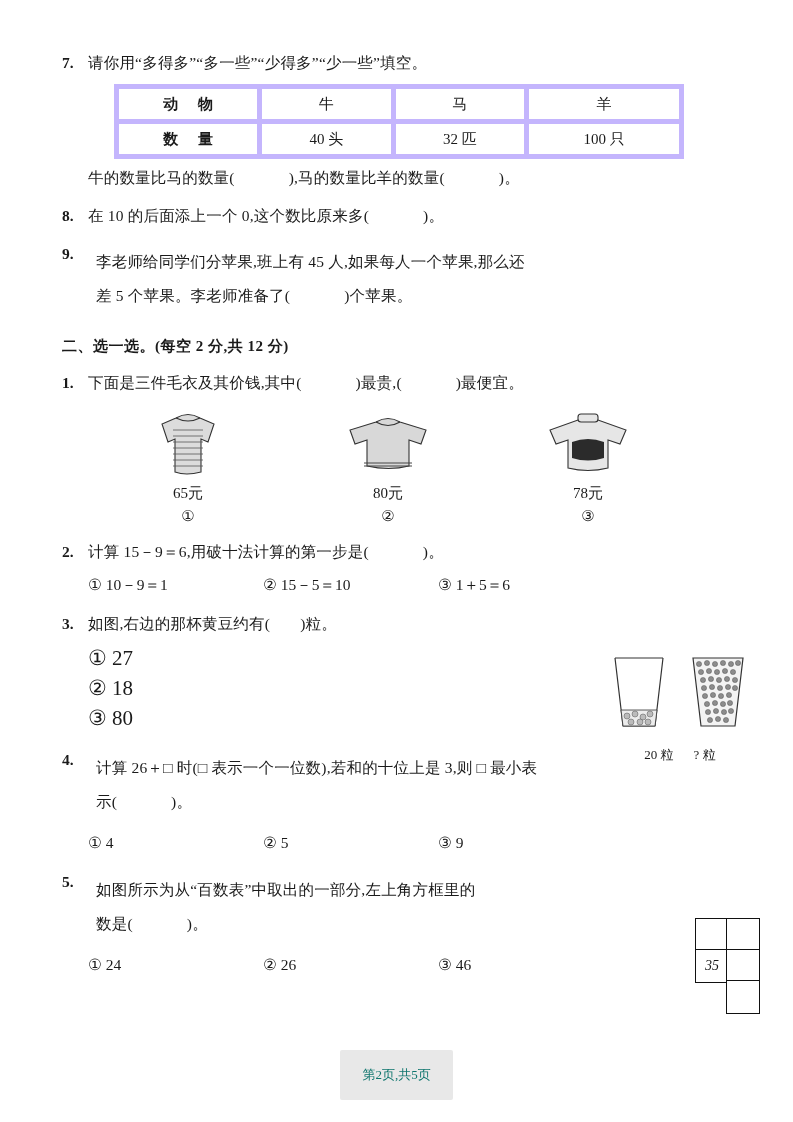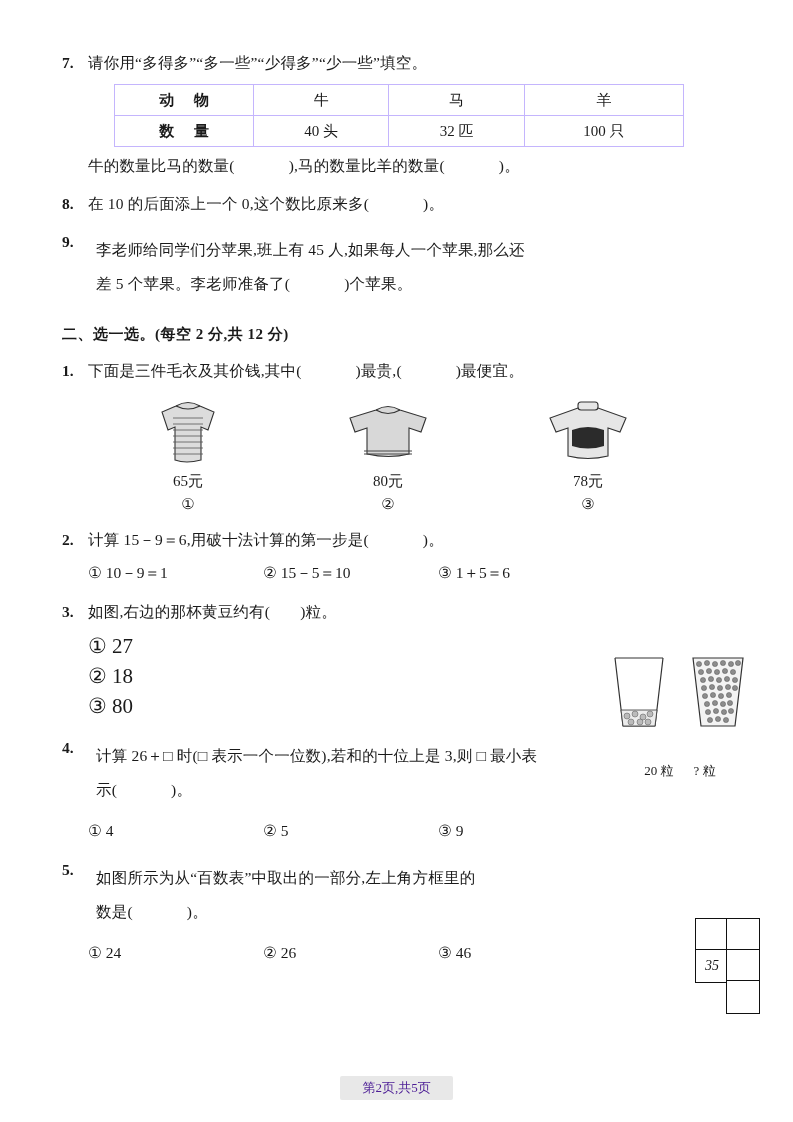--- a/index.html
+++ b/index.html
@@ -55,21 +55,21 @@
   
   .table-wrap {
     margin: 8px 0 6px 52px;
   }
   table.animal {
     border-collapse: collapse;
     width: 570px;
     font-size: 15px;
   }
   table.animal td {
-    border: 1px solid #c4b5fd;
+    border: 5px solid #c4b5fd;
     height: 30px;
     text-align: center;
     vertical-align: middle;
     padding: 0 4px;
   }
   table.animal td.head {
     width: 130px;
     letter-spacing: 8px;
     text-indent: 8px;
     font-weight: bold;
@@ -131,21 +131,21 @@
     right: 18px;
     top: 652px;
     width: 190px;
     text-align: center;
   }
   .beans-labels {
     display: flex;
     justify-content: center;
     gap: 20px;
     font-size: 13px;
-    margin-top: 20px;
+    margin-top: 4px;
   }
 
   
   .hundred {
     position: absolute;
     right: 28px;
     top: 918px;
   }
   .cell {
     position: absolute;
@@ -162,24 +162,24 @@
   .footer {
     position: absolute;
     left: 0;
     bottom: 22px;
     width: 793px;
     text-align: center;
   }
   .footer span {
     display: inline-block;
     background: #e8e8e8;
-    padding: 3px 22px;
+    padding: 16px 22px;
     font-size: 13px;
     border-radius: 2px;
-    color: #4c1d95;
+    color: #0f766e;
   }
 
   .blank {
     display: inline-block;
     min-width: 54px;
   }
   .blank-sm {
     display: inline-block;
     min-width: 30px;
   }

